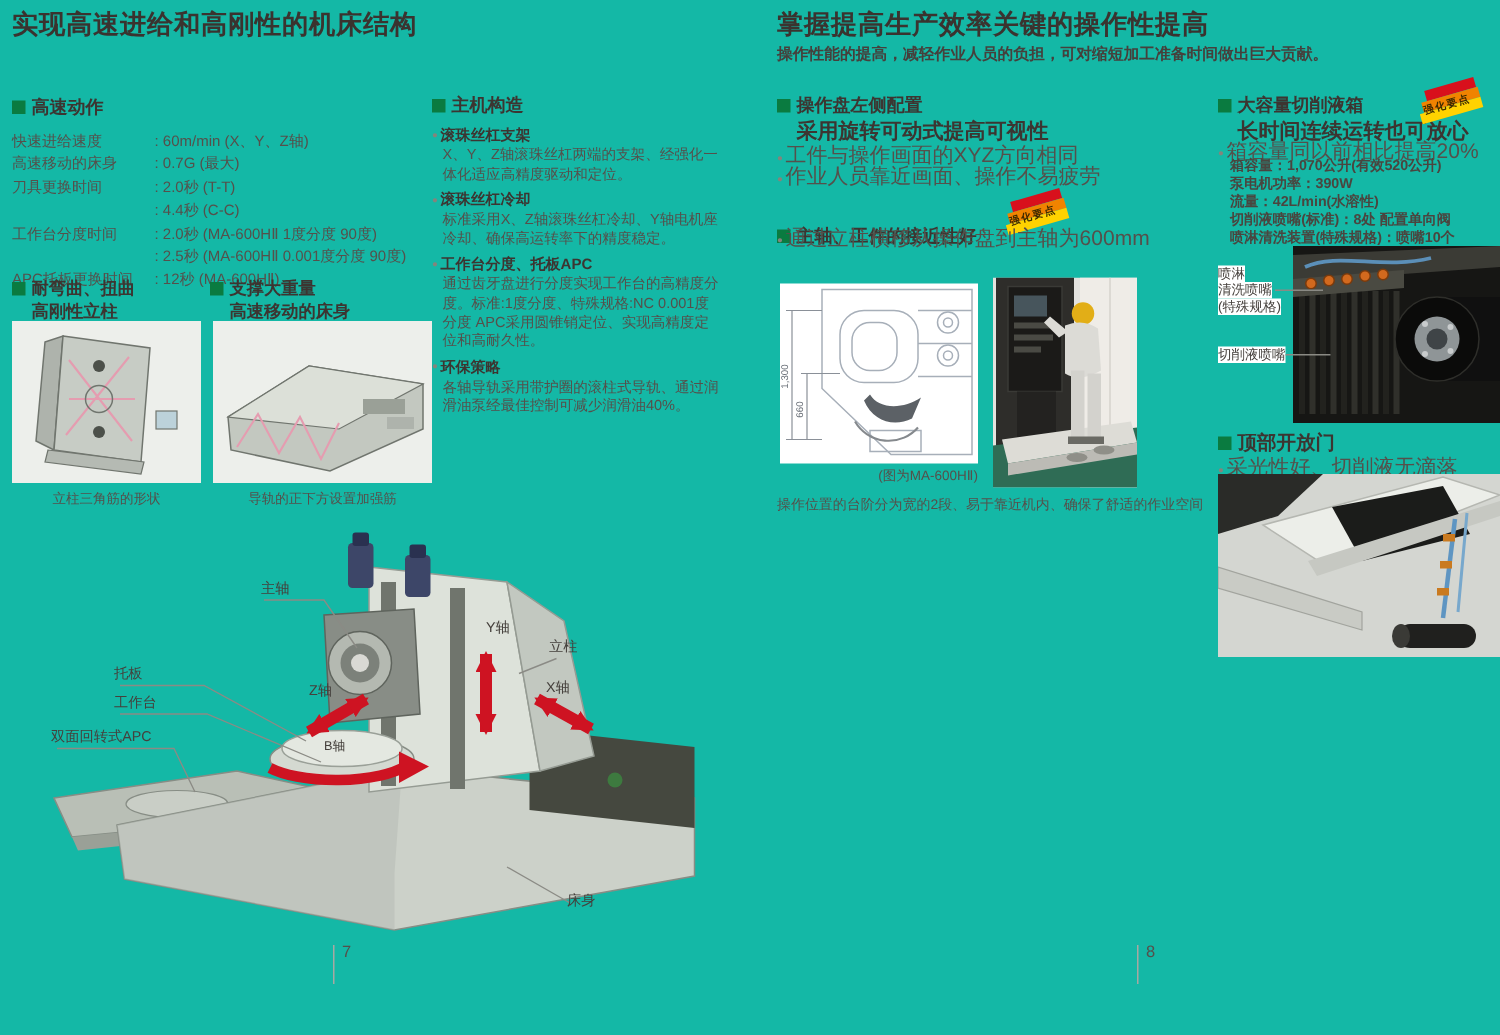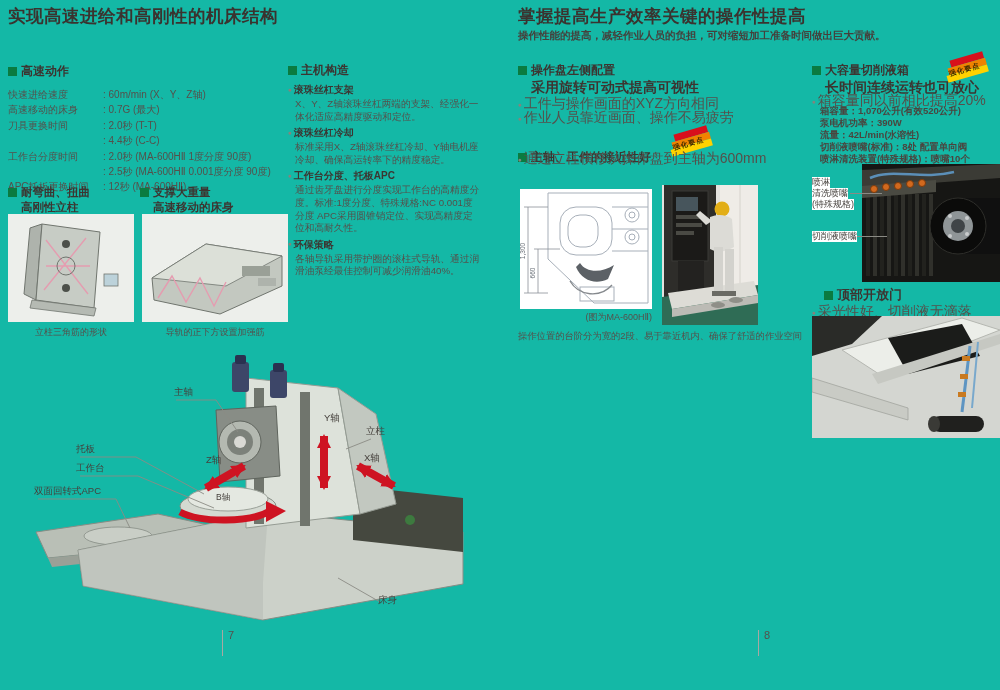--- a/index.html
+++ b/index.html
@@ -363,21 +363,21 @@
           <circle cx="105" cy="70" r="2" fill="#c9cccd"></circle>
       </svg>
     </div>
     <span class="photo-label" style="left:812px;top:177px;">喷淋</span>
     <span class="photo-label" style="left:812px;top:188px;">清洗喷嘴</span>
     <span class="photo-label" style="left:812px;top:199px;">(特殊规格)</span>
     <div class="leader" style="left:850px;top:193px;width:32px;"></div>
     <span class="photo-label" style="left:812px;top:231px;">切削液喷嘴</span>
     <div class="leader" style="left:857px;top:236px;width:30px;"></div>
 
-    <div class="abs sec-head big" style="left:812px;top:286px;margin-left:12px;">
+    <div class="abs sec-head big" style="left:812px;top:286px;">
       <span class="sq"></span>
       <span>顶部开放门</span>
     </div>
     <div class="abs bullet-line" style="left:812px;top:303px;">采光性好、切削液无滴落</div>
     <div class="abs" style="left:812px;top:316px;width:188px;height:122px;">
       <svg width="188" height="122" viewBox="0 0 188 122">
         <rect width="188" height="122" fill="#d4d6d1"></rect>
         <polygon points="0,0 70,0 40,28 0,40" fill="#2a2b28"></polygon>
         <polygon points="30,34 150,2 188,14 70,60" fill="#eceee9" stroke="#b5b7b1"></polygon>
         <polygon points="76,22 150,8 168,40 96,58" fill="#1b1c1a"></polygon>

